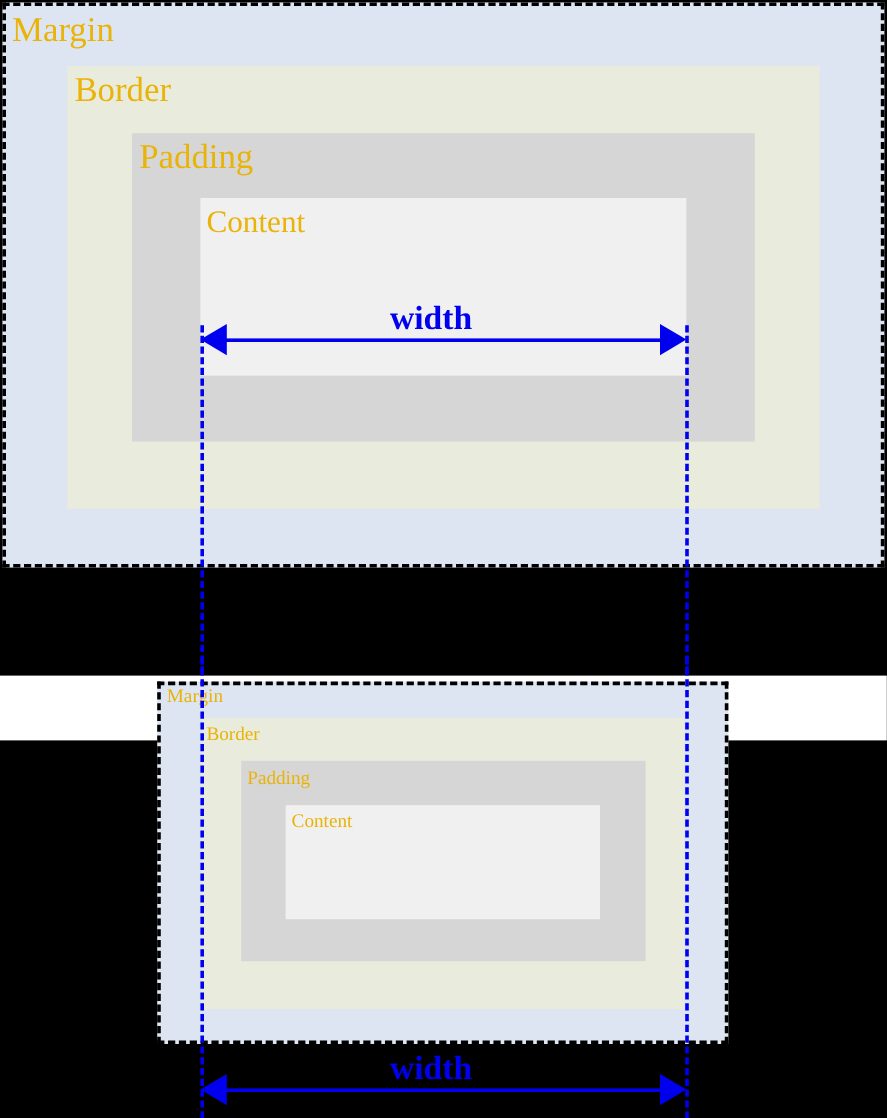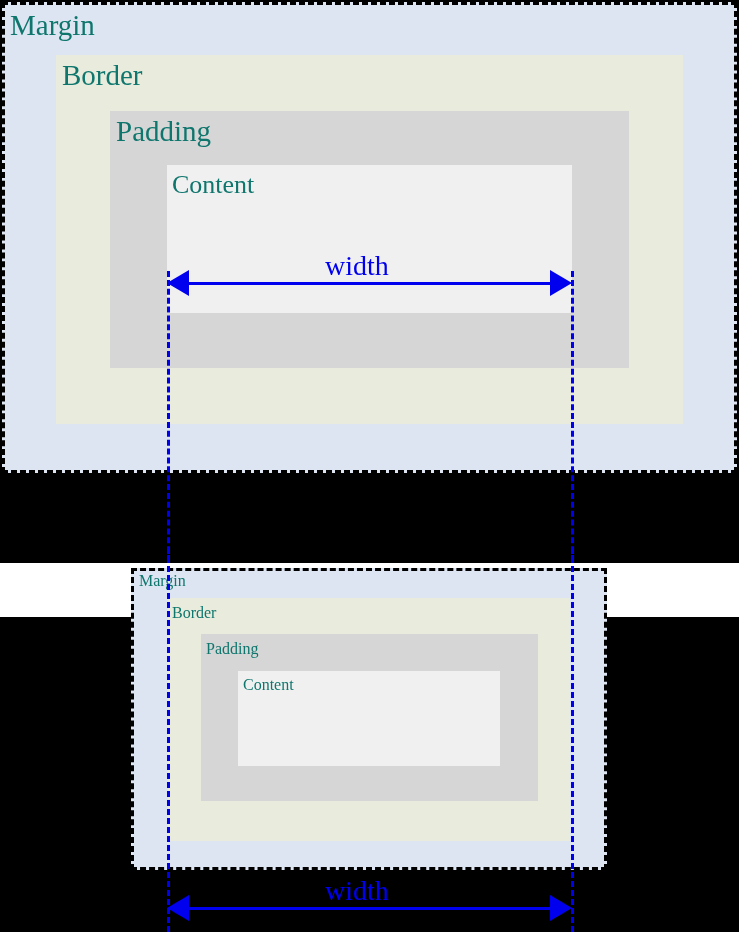--- a/index.html
+++ b/index.html
@@ -13,21 +13,21 @@
 
   
   .white-band{position:absolute;background:#ffffff;}
 
   
   .margin-box{position:absolute;box-sizing:border-box;}
   .border-box,.padding-box,.content-box{position:absolute;box-sizing:border-box;}
 
   .lbl{
     position:absolute;
-    color:#0f766e;
+    color:#eab308;
     white-space:nowrap;
     line-height:1;
     font-family:Liberation Serif, serif;
   }
 
   
   .vline{position:absolute;width:0;border-left:3px dashed #0000ee;}
   .arrow-line{position:absolute;height:0;border-top:3px solid #0000ee;}
   .arrow-head{position:absolute;width:0;height:0;}
   .arrow-head.left{
@@ -38,20 +38,21 @@
   .arrow-head.right{
     border-top:13px solid transparent;
     border-bottom:13px solid transparent;
     border-left:22px solid #0000ee;
   }
   .width-label{
     position:absolute;
     color:#0000ee;
     white-space:nowrap;
     line-height:1;
+    font-weight:bold;
   }
 
   
   #d1-margin{left:2px;top:2px;width:735px;height:471px;
     background:#dce5f1;border:3px dashed #000000;}
   #d1-border{left:56px;top:55px;width:627px;height:369px;background:#e9ecdc;}
   #d1-padding{left:110px;top:111px;width:519px;height:257px;background:#d6d6d6;}
   #d1-content{left:167px;top:165px;width:405px;height:148px;background:#f0f0f0;}
 
   #d1-lbl-margin{left:10px;top:11px;font-size:29px;}

